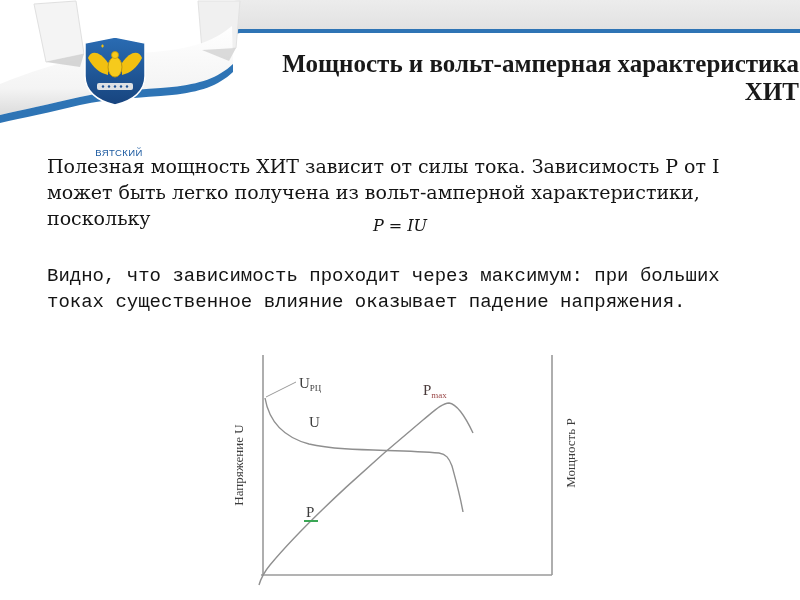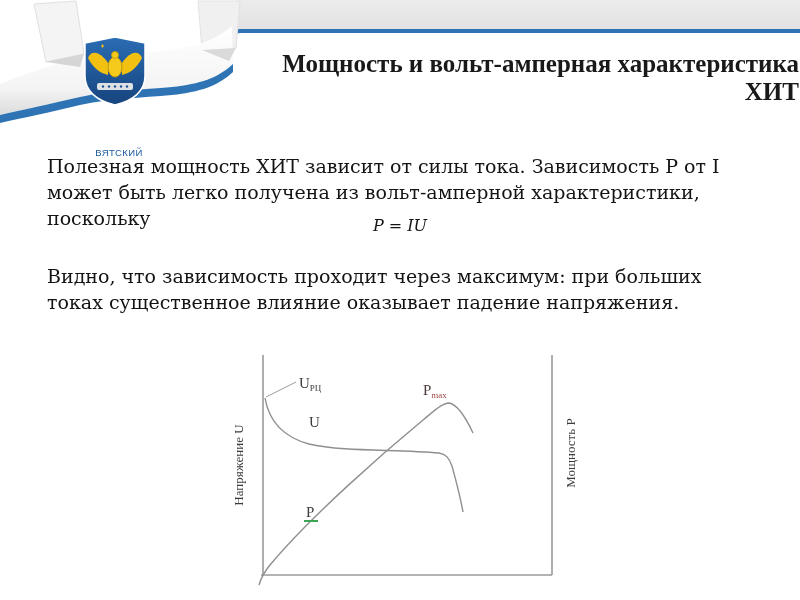--- a/index.html
+++ b/index.html
@@ -21,21 +21,21 @@
   .uni-name{position:absolute;left:28px;top:107px;width:182px;text-align:center;
             color:#1c5aa0;font-family:"Liberation Sans", sans-serif;font-weight:normal;
             font-size:9.5px;line-height:11.5px;letter-spacing:.4px;margin-top:40px;}
 
   
   .title{position:absolute;left:225px;top:46px;width:570px;margin:4px;text-align:right;
          font-size:25px;line-height:28px;font-weight:bold;color:#191919;}
   .para{position:absolute;left:47px;width:716px;margin:0;
         font-family:"DejaVu Serif", serif;font-size:19px;line-height:26px;color:#141414;}
   .p1{top:153px;}
-  .p2{top:263px;}
+  .p2{top:263px;font-family:Liberation Mono, monospace;}
   .formula{position:absolute;left:0;top:216px;width:800px;margin:0;text-align:center;
            font-family:"DejaVu Serif", serif;font-style:italic;font-size:16px;color:#141414;}
 
   
   .chart{position:absolute;left:225px;top:345px;width:368px;height:250px;}
   .chart text{font-family:"Liberation Serif", serif;fill:#3d3d3d;}
 </style>
 </head>
 <body>
 

